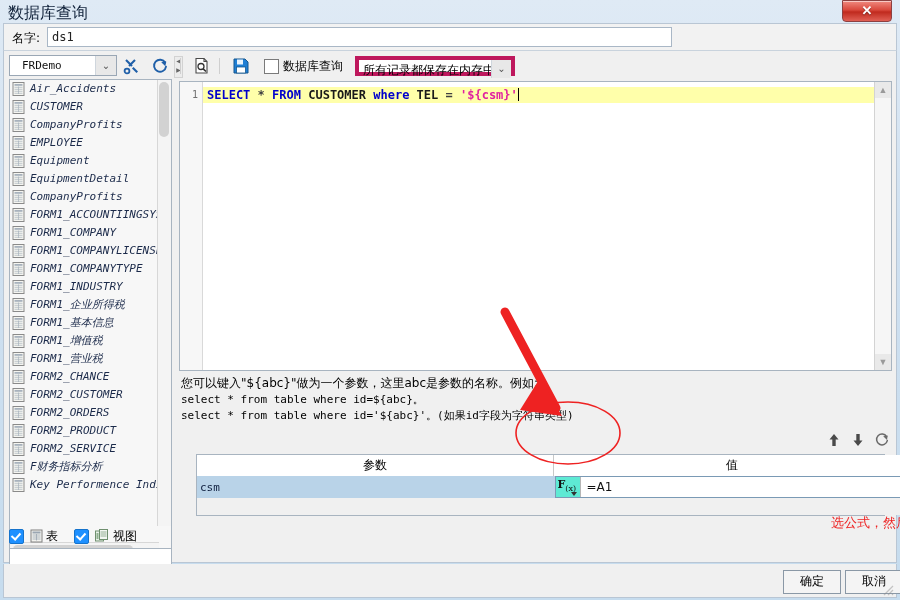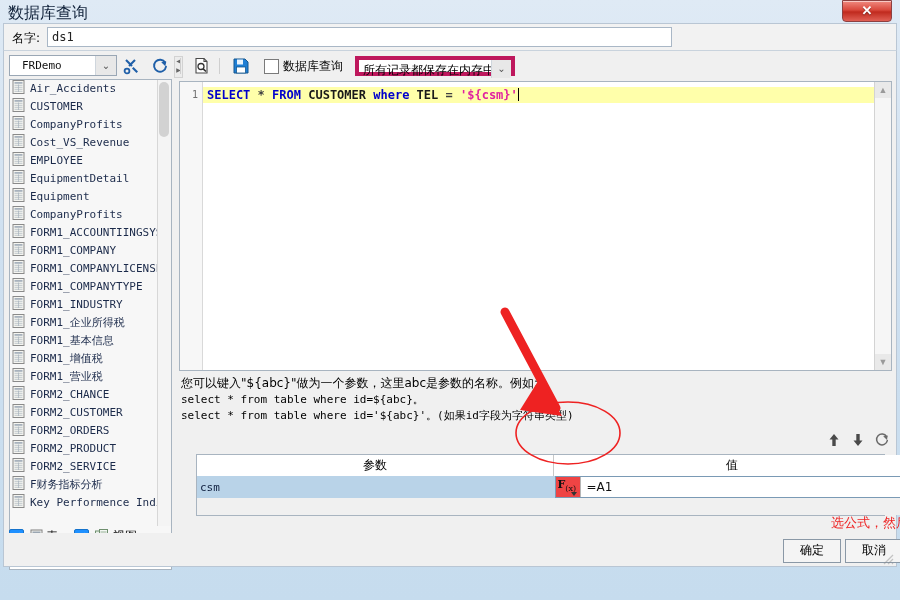--- a/index.html
+++ b/index.html
@@ -95,21 +95,21 @@
     border:1px solid #a8b4c0; background:#f7f7f7; box-sizing:border-box;
     overflow:hidden;
   }
   #table-list {
     position:absolute; left:0; top:0; width:150px; height:448px;
     overflow:hidden;
   }
   .tl-item {
     height:18px; line-height:18px; padding-left:2px;
     white-space:nowrap; cursor:pointer;
-    display:flex; 
+    display:flex; align-items:center;font-style:italic;
   }
   .tl-icon {
     width:13px; height:14px; margin-right:5px; flex:none;
     position:relative;
   }
   .tl-label {
     font-family:"DejaVu Sans Mono","Liberation Mono",monospace;
     font-size:11px; color:#1b2a4a;
     letter-spacing:0px;
   }
@@ -278,21 +278,21 @@
     width:356px; padding-left:3px;
     font-family:"DejaVu Sans Mono","Liberation Mono",monospace;
     font-size:11px; color:#102040;
   }
   #param-value-cell {
     width:357px; height:22px; position:relative;
     background:#fff; border:1px solid #7a9ab5; box-sizing:border-box;
     display:flex; align-items:center;
   }
   #fx-btn {
-    width:24px; height:20px; background:#ef4444;
+    width:24px; height:20px; background:#5eead4;
     border-right:1px solid #b6b6b6; position:relative; flex:none;
     cursor:pointer;
   }
   #fx-btn .fx {
     position:absolute; left:2px; top:1px;
     font-family:"DejaVu Serif","Liberation Serif",serif;
     font-size:11px; color:#111; font-weight:bold;
   }
   #fx-btn .fx sub { font-size:8px; font-weight:normal; }
   #fx-btn .tri {
@@ -314,21 +314,21 @@
     position:absolute; left:655px; top:463px;
     font-family:"DejaVu Sans","Liberation Sans",sans-serif;
     font-size:13px; color:#ee2222; white-space:nowrap;
   }
   #annot-svg {
     position:absolute; left:0; top:0; width:900px; height:600px;
     pointer-events:none;
   }
   
   #footer {
-    position:absolute; left:3px; top:533px; width:894px; height:34px;
+    position:absolute; left:3px; top:564px; width:894px; height:34px;
     background:#f0f0f0; border:1px solid #b9c6d4; border-top:none;
     box-sizing:border-box;
   }
   .fbtn {
     position:absolute; top:6px; width:56px; height:22px;
     background:#f4f4f4; border:1px solid #8a98a6;
     font-family:"DejaVu Sans","Liberation Sans",sans-serif;
     font-size:12px; color:#000; cursor:pointer;
     text-align:center; line-height:20px;
   }
@@ -404,45 +404,37 @@
                 <path d="M2.5 5.3 H10.5 M2.5 7.3 H10.5 M2.5 9.3 H10.5 M2.5 11.3 H10.5 M6.5 4.5 V12" stroke="#a8b2bd" stroke-width="0.7"></path>
               </svg></span>
             <span class="tl-label">CompanyProfits</span>
           </div>
           <div class="tl-item">
             <span class="tl-icon"><svg width="13" height="14" viewBox="0 0 13 14">
                 <rect x="1" y="0.5" width="11" height="13" fill="#f5f5f0" stroke="#8a8a8a"></rect>
                 <rect x="2.5" y="2" width="8" height="1.8" fill="#a8b2bd"></rect>
                 <path d="M2.5 5.3 H10.5 M2.5 7.3 H10.5 M2.5 9.3 H10.5 M2.5 11.3 H10.5 M6.5 4.5 V12" stroke="#a8b2bd" stroke-width="0.7"></path>
               </svg></span>
-            <span class="tl-label">Cost_VS_Revenue</span>
-          </div>
-          <div class="tl-item">
-            <span class="tl-icon"><svg width="13" height="14" viewBox="0 0 13 14">
-                <rect x="1" y="0.5" width="11" height="13" fill="#f5f5f0" stroke="#8a8a8a"></rect>
-                <rect x="2.5" y="2" width="8" height="1.8" fill="#a8b2bd"></rect>
-                <path d="M2.5 5.3 H10.5 M2.5 7.3 H10.5 M2.5 9.3 H10.5 M2.5 11.3 H10.5 M6.5 4.5 V12" stroke="#a8b2bd" stroke-width="0.7"></path>
-              </svg></span>
             <span class="tl-label">EMPLOYEE</span>
           </div>
           <div class="tl-item">
             <span class="tl-icon"><svg width="13" height="14" viewBox="0 0 13 14">
                 <rect x="1" y="0.5" width="11" height="13" fill="#f5f5f0" stroke="#8a8a8a"></rect>
                 <rect x="2.5" y="2" width="8" height="1.8" fill="#a8b2bd"></rect>
                 <path d="M2.5 5.3 H10.5 M2.5 7.3 H10.5 M2.5 9.3 H10.5 M2.5 11.3 H10.5 M6.5 4.5 V12" stroke="#a8b2bd" stroke-width="0.7"></path>
               </svg></span>
+            <span class="tl-label">Equipment</span>
+          </div>
+          <div class="tl-item">
+            <span class="tl-icon"><svg width="13" height="14" viewBox="0 0 13 14">
+                <rect x="1" y="0.5" width="11" height="13" fill="#f5f5f0" stroke="#8a8a8a"></rect>
+                <rect x="2.5" y="2" width="8" height="1.8" fill="#a8b2bd"></rect>
+                <path d="M2.5 5.3 H10.5 M2.5 7.3 H10.5 M2.5 9.3 H10.5 M2.5 11.3 H10.5 M6.5 4.5 V12" stroke="#a8b2bd" stroke-width="0.7"></path>
+              </svg></span>
             <span class="tl-label">EquipmentDetail</span>
-          </div>
-          <div class="tl-item">
-            <span class="tl-icon"><svg width="13" height="14" viewBox="0 0 13 14">
-                <rect x="1" y="0.5" width="11" height="13" fill="#f5f5f0" stroke="#8a8a8a"></rect>
-                <rect x="2.5" y="2" width="8" height="1.8" fill="#a8b2bd"></rect>
-                <path d="M2.5 5.3 H10.5 M2.5 7.3 H10.5 M2.5 9.3 H10.5 M2.5 11.3 H10.5 M6.5 4.5 V12" stroke="#a8b2bd" stroke-width="0.7"></path>
-              </svg></span>
-            <span class="tl-label">Equipment</span>
           </div>
           <div class="tl-item">
             <span class="tl-icon"><svg width="13" height="14" viewBox="0 0 13 14">
                 <rect x="1" y="0.5" width="11" height="13" fill="#f5f5f0" stroke="#8a8a8a"></rect>
                 <rect x="2.5" y="2" width="8" height="1.8" fill="#a8b2bd"></rect>
                 <path d="M2.5 5.3 H10.5 M2.5 7.3 H10.5 M2.5 9.3 H10.5 M2.5 11.3 H10.5 M6.5 4.5 V12" stroke="#a8b2bd" stroke-width="0.7"></path>
               </svg></span>
             <span class="tl-label">CompanyProfits</span>
           </div>
           <div class="tl-item">

